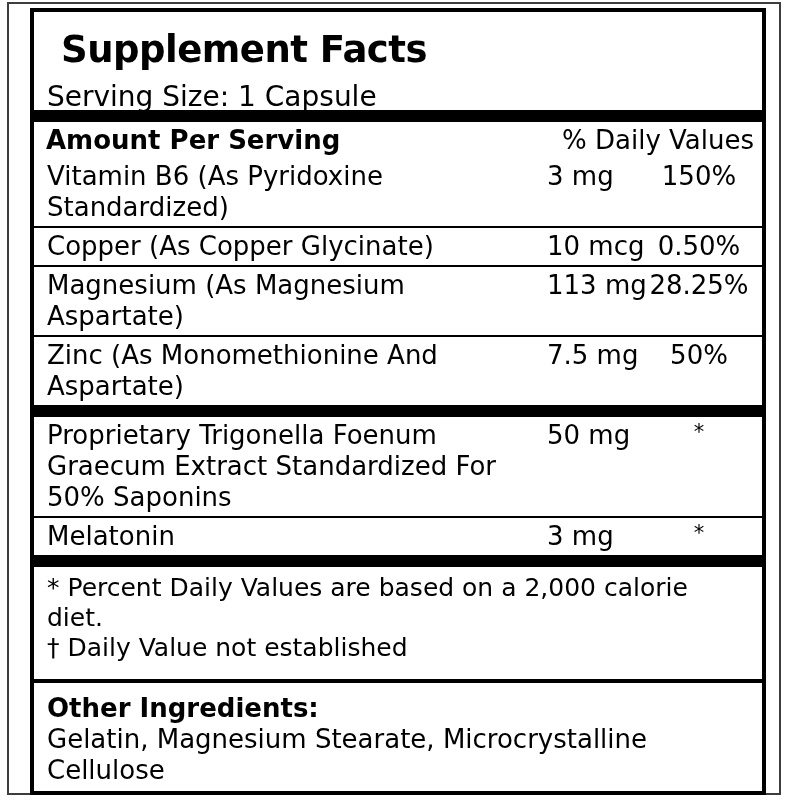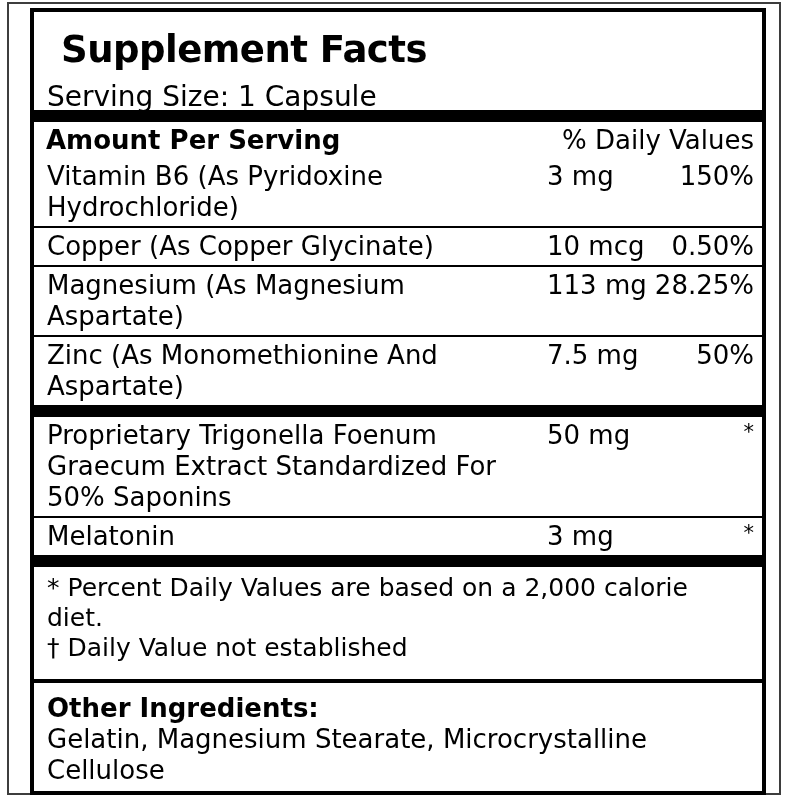--- a/index.html
+++ b/index.html
@@ -66,21 +66,21 @@
   .hdr-right { text-align: right; }
   .nut-row {
     display: flex;
     align-items: flex-start;
     font-size: 26px;
     line-height: 31px;
     padding: 3px 8px 3px 13px;
   }
   .nut-name { width: 500px; white-space: pre-line; }
   .nut-amt  { width: 97px; white-space: nowrap; }
-  .nut-dv   { flex: 1; text-align: right; }
+  .nut-dv   { flex: 1; text-align: center; }
   .nut-dv.star { font-size: 21px; line-height: 24px; }
   .footnotes {
     padding: 6px 8px 16px 13px;
     font-size: 25px;
     line-height: 30px;
   }
   .footnote { white-space: pre-line; }
   .other-section {
     border-top: 4px solid #000000;
     padding: 10px 8px 5px 13px;
@@ -103,21 +103,21 @@
 
     <div class="thick-bar"></div>
 
     <div class="hdr-row">
       <div class="hdr-left">Amount Per Serving</div>
       <div class="hdr-right">% Daily Values</div>
     </div>
 
     <div class="nut-row">
       <div class="nut-name">Vitamin B6 (As Pyridoxine
-Hydrochloride)</div>
+Standardized)</div>
       <div class="nut-amt">3 mg</div>
       <div class="nut-dv">150%</div>
     </div>
     <div class="hairline"></div>
 
     <div class="nut-row">
       <div class="nut-name">Copper (As Copper Glycinate)</div>
       <div class="nut-amt">10 mcg</div>
       <div class="nut-dv">0.50%</div>
     </div>

